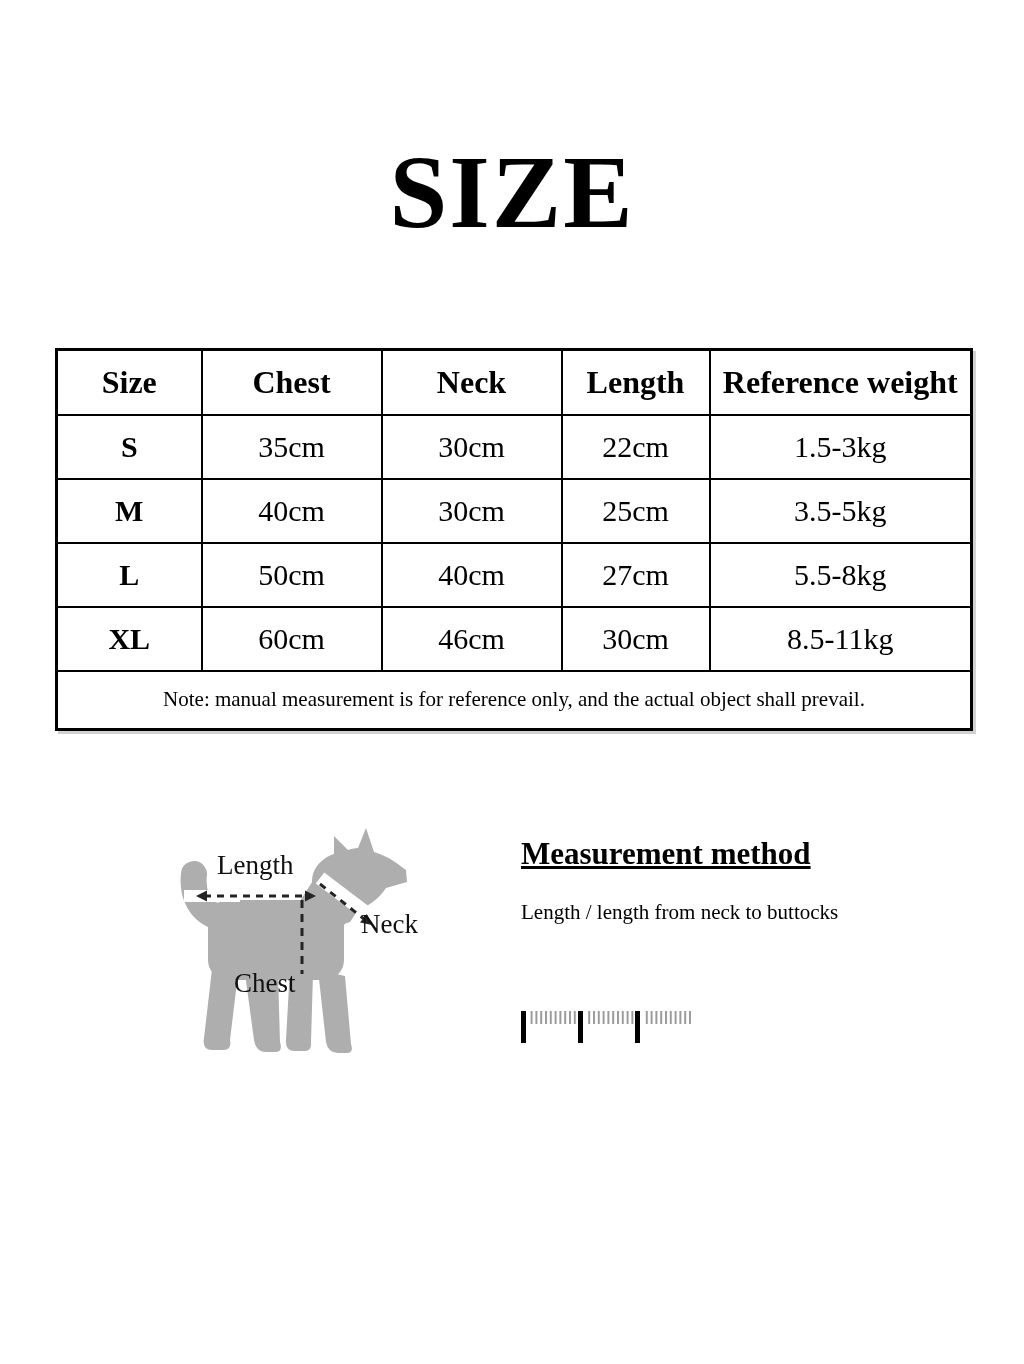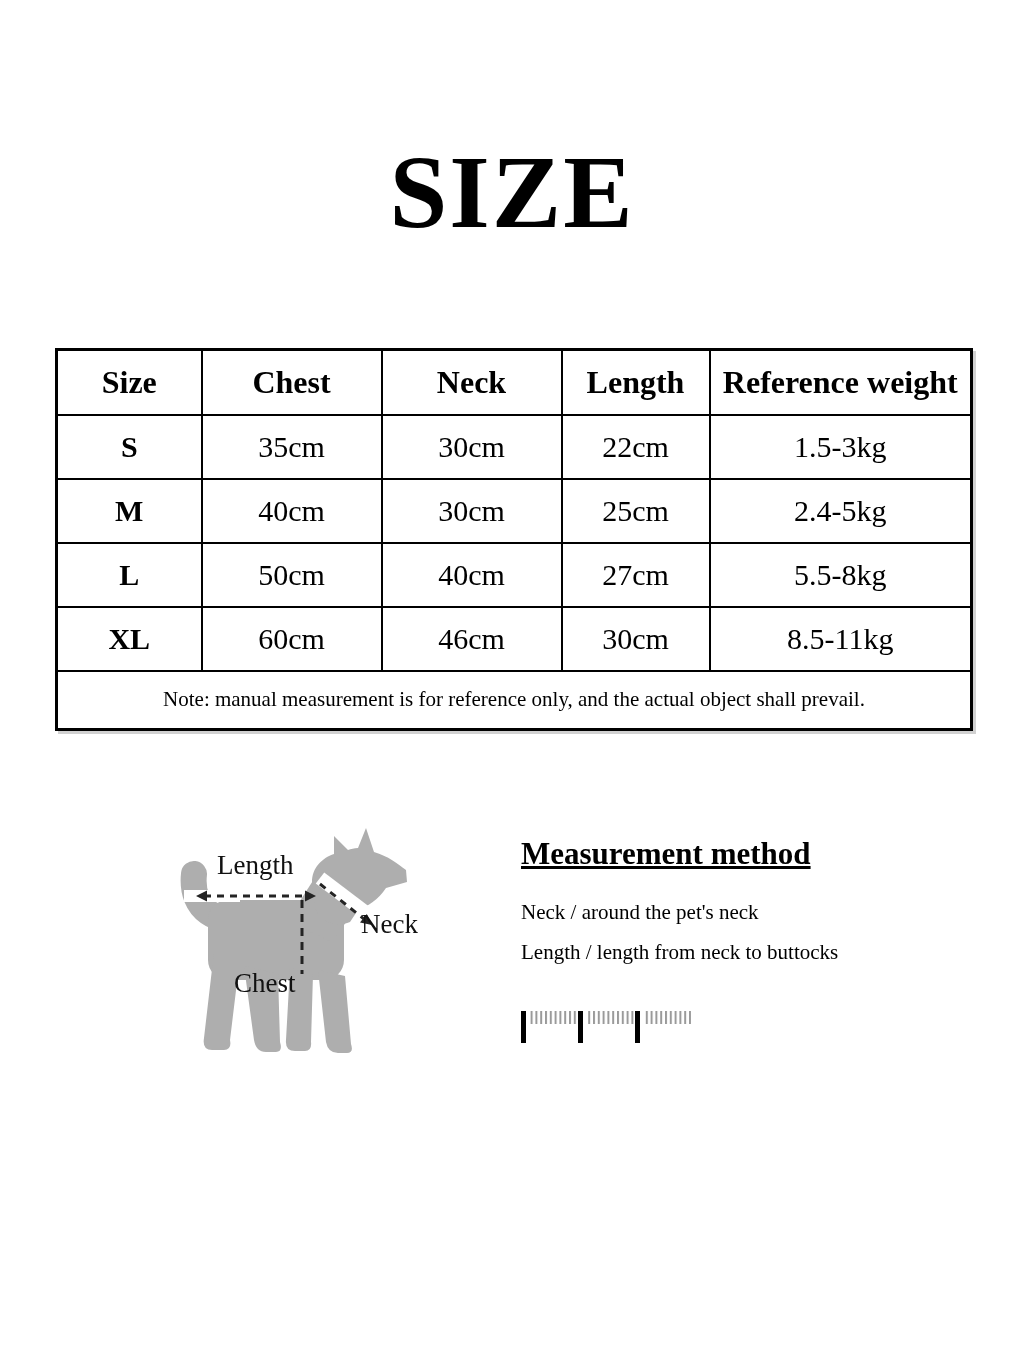--- a/index.html
+++ b/index.html
@@ -112,21 +112,21 @@
       <td>35cm</td>
       <td>30cm</td>
       <td>22cm</td>
       <td>1.5-3kg</td>
     </tr>
     <tr>
       <td class="size-cell">M</td>
       <td>40cm</td>
       <td>30cm</td>
       <td>25cm</td>
-      <td>2.4-5kg</td>
+      <td>3.5-5kg</td>
     </tr>
     <tr>
       <td class="size-cell">L</td>
       <td>50cm</td>
       <td>40cm</td>
       <td>27cm</td>
       <td>5.5-8kg</td>
     </tr>
     <tr>
       <td class="size-cell">XL</td>
@@ -174,21 +174,20 @@
     <polygon points="192,101 180,98.5 186.8,89.9" fill="#242424"></polygon>
   </svg>
   <div class="dog-label label-length">Length</div>
   <div class="dog-label label-neck">Neck</div>
   <div class="dog-label label-chest">Chest</div>
 </div>
 
 <div class="mm-heading">Measurement method</div>
 
 <div class="mm-lines">
-  <div class="mm-line">Neck / around the pet's neck</div>
   <div class="mm-line">Length / length from neck to buttocks</div>
 </div>
 
 <div class="ruler">
   <svg width="170" height="33" viewBox="0 0 170 33" aria-hidden="true">
     <defs>
       <pattern id="ticks" width="4.8" height="13" patternUnits="userSpaceOnUse">
         <rect width="2" height="13" fill="#9a9a9a"></rect>
       </pattern>
     </defs>

